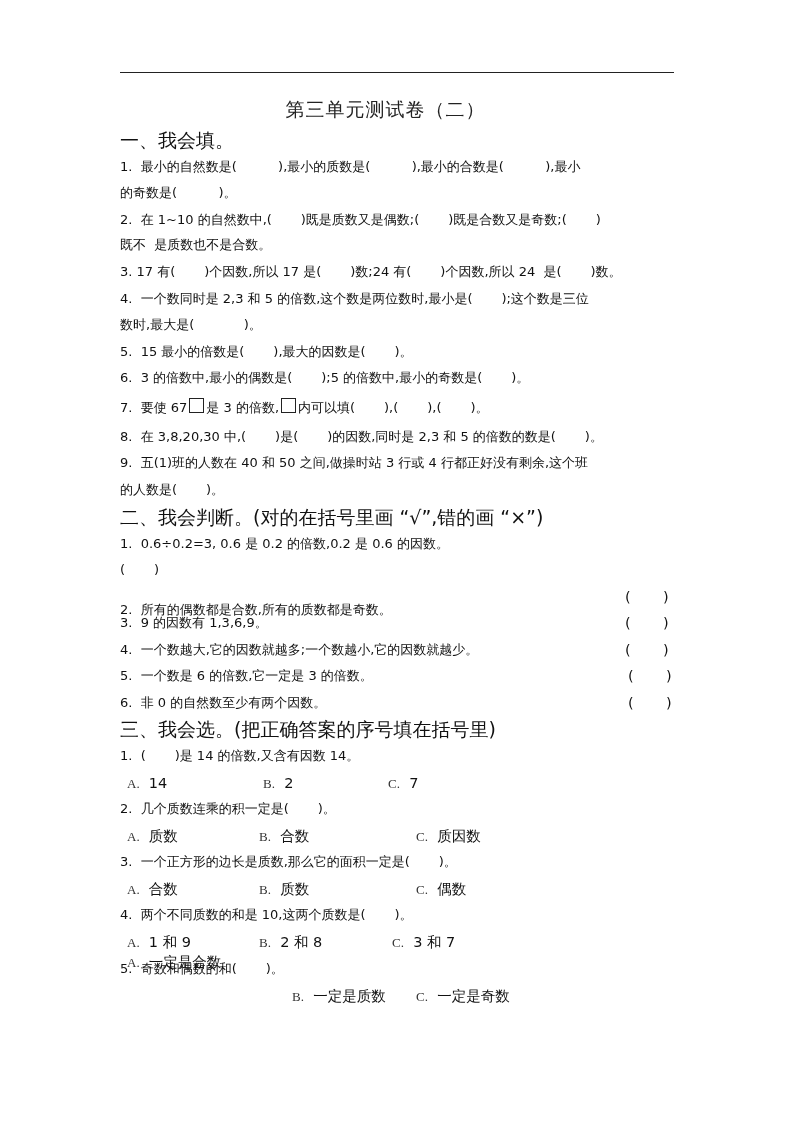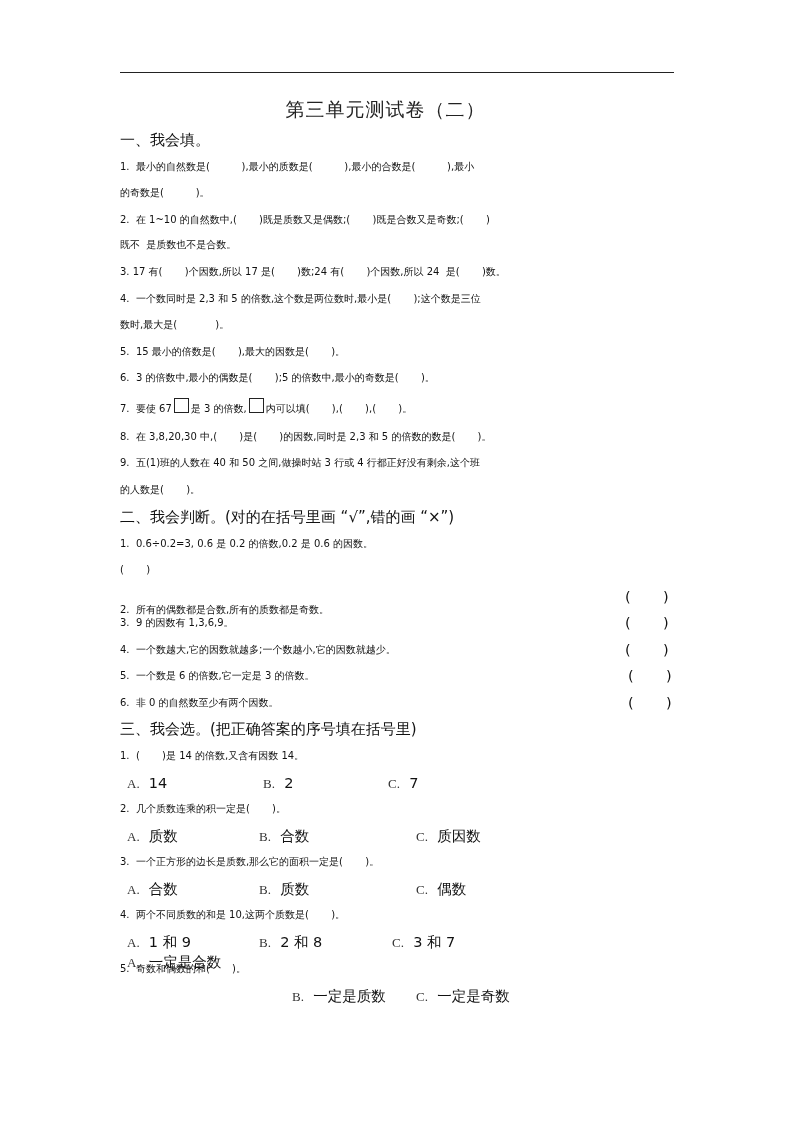--- a/index.html
+++ b/index.html
@@ -3,23 +3,23 @@
 <meta charset="utf-8">
 <style>
   html, body { margin: 0; padding: 0; background: #ffffff; }
   body { width: 793px; height: 1122px; position: relative; overflow: hidden;
          font-family: "DejaVu Sans", "Liberation Sans", sans-serif; color: #111; }
   .rule { position: absolute; left: 120px; top: 72px; width: 554px; height: 0;
           border-top: 1.2px solid #222; }
   .title { position: absolute; left: 0; width: 771px; top: 97px; text-align: center;
            font-family: "DejaVu Serif", "Liberation Serif", serif; font-size: 19px; color: #222;
            letter-spacing: 1px; }
-  .line { position: absolute; left: 120px; white-space: pre; font-size: 10px; line-height: 20px;
+  .line { position: absolute; left: 120px; white-space: pre; font-size: 13px; line-height: 20px;
           height: 20px; }
-  .sec { font-size: 15px; }
+  .sec { font-size: 19px; }
   .box { display: inline-block; width: 13px; height: 13px; border: 1px solid #222;
          vertical-align: -1px; margin: 0 2px; }
   .paren { position: absolute; white-space: pre; font-size: 14.5px; line-height: 20px; }
   .opt { position: absolute; white-space: pre; font-size: 14.5px; line-height: 20px; }
   .opt .lbl { font-family: "Liberation Serif", "DejaVu Serif", serif; color: #333; font-size: 13px; }
 </style>
 </head>
 <body>
 
 <div class="rule"></div>

